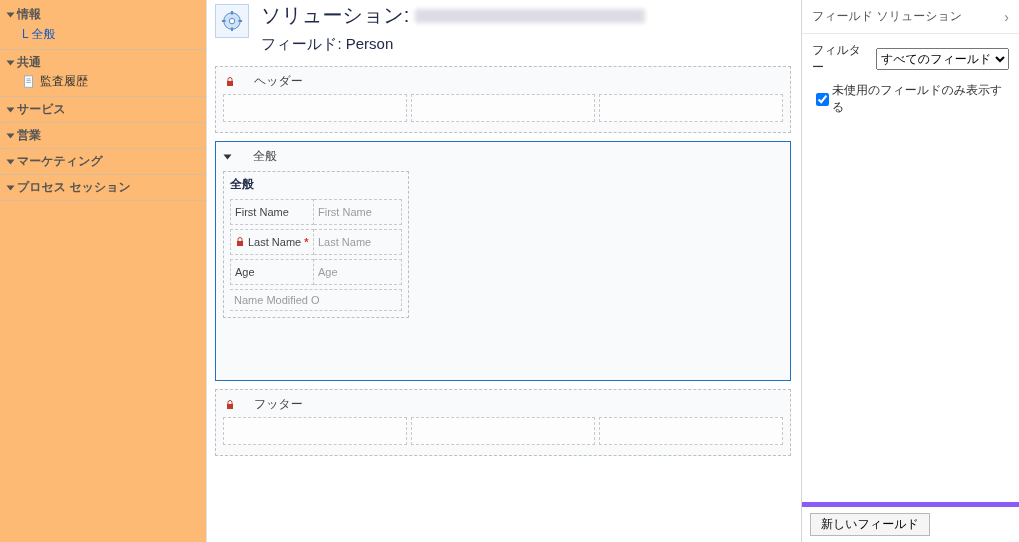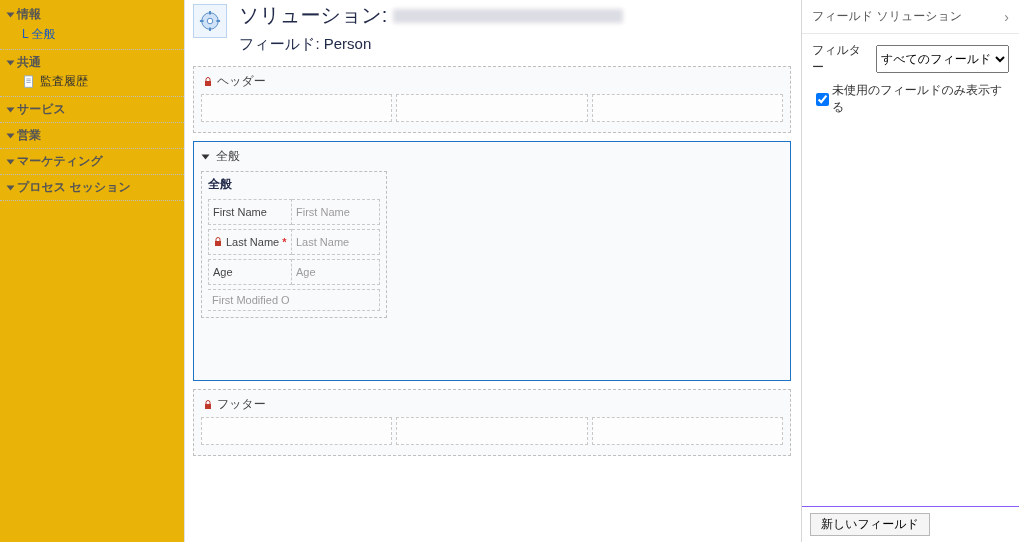--- a/index.html
+++ b/index.html
@@ -9,22 +9,22 @@
     font-size: 12px;
     color: #333;
     background: #fff;
     width: 1019px;
     height: 542px;
     overflow: hidden;
     display: flex;
   }
   
   .leftnav {
-    width: 185px;
-    background: #eab308;
+    width: 207px;
+    background: #fdba74;
     border-right: 1px solid #e0e0e0;
     padding-top: 2px;
   }
   .nav-section {
     border-bottom: 1px dotted #bdbdbd;
     padding: 4px 6px 4px 8px;
   }
   .nav-header {
     display: flex;
     align-items: center;
@@ -90,21 +90,21 @@
     border: 1px dashed #bfbfbf;
     background: rgba(245,247,250,0.6);
     margin-top: 8px;
     padding: 6px 7px 10px 7px;
     position: relative;
   }
   .form-area.active {
     border: 1px solid #1f73c6;
   }
   .section-title {
-    display: flex; align-items: center; gap: 4px;
+    display: flex; align-items: center; gap: 19px;
     padding: 0 0 4px 2px;
     font-size: 12px;
     color: #444;
   }
   .lock-icon { width: 10px; height: 10px; color: #c0392b; }
   .tri.section { transform: rotate(90deg); border-left-color:#333; }
   .col-row {
     display: flex; gap: 4px;
   }
   .col-cell {
@@ -168,29 +168,29 @@
     color: #555;
     border-bottom: 1px solid #e8e8e8;
   }
   .rp-body { flex: 1; padding: 8px 10px; }
   .rp-filter-row {
     display: flex; align-items: center; gap: 6px;
   }
   .rp-filter-row select {
     flex: 1;
     font-size: 12px;
-    height: 28px;
+    height: 22px;
   }
   .rp-check {
     display: flex; align-items: center; 
     margin-top: 6px;
     color: #333;
   }
   .rp-footer {
-    border-top: 1px solid #8b5cf6;
+    border-top: 5px solid #8b5cf6;
     padding: 6px 8px;
     background: #fff;
   }
   .rp-footer button {
     font-size: 12px;
     padding: 2px 10px;
     background: #f5f5f5;
     border: 1px solid #b8b8b8;
     cursor: pointer;
   }
@@ -321,21 +321,21 @@
       </div>
 
       <div class="field-row">
         <div class="field-label">
             <span>Age</span>
           </div>
         <div class="field-input">Age</div>
       </div>
 
       <div class="field-row">
-        <div class="field-input">First Modified O</div>
+        <div class="field-input">Name Modified O</div>
       </div>
     </div>
   </div>
 
   <div class="form-area">
     <div class="section-title">
       <svg class="lock-icon" viewBox="0 0 10 10">
           <rect x="2" y="4" width="6" height="5" fill="#c0392b"></rect>
           <path d="M3 4 V2.5 a2 2 0 0 1 4 0 V4" fill="none" stroke="#c0392b" stroke-width="1"></path>
         </svg>

